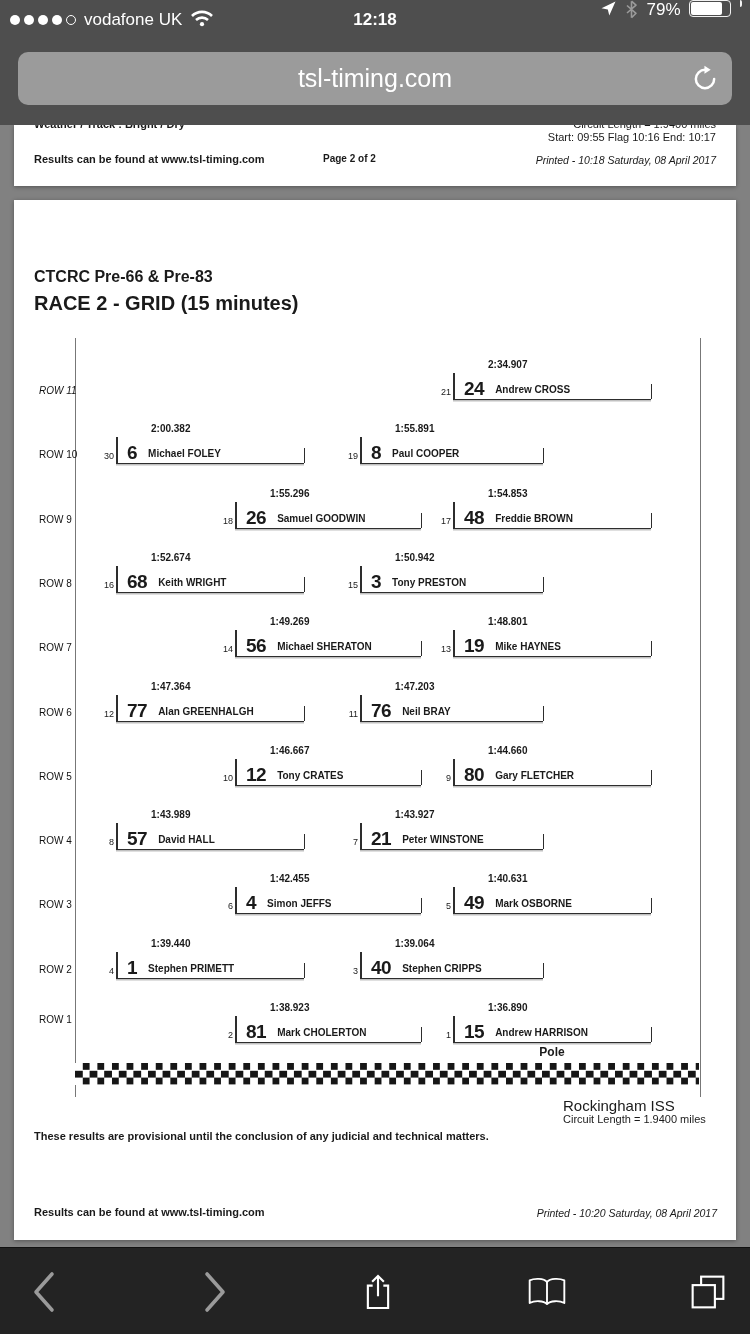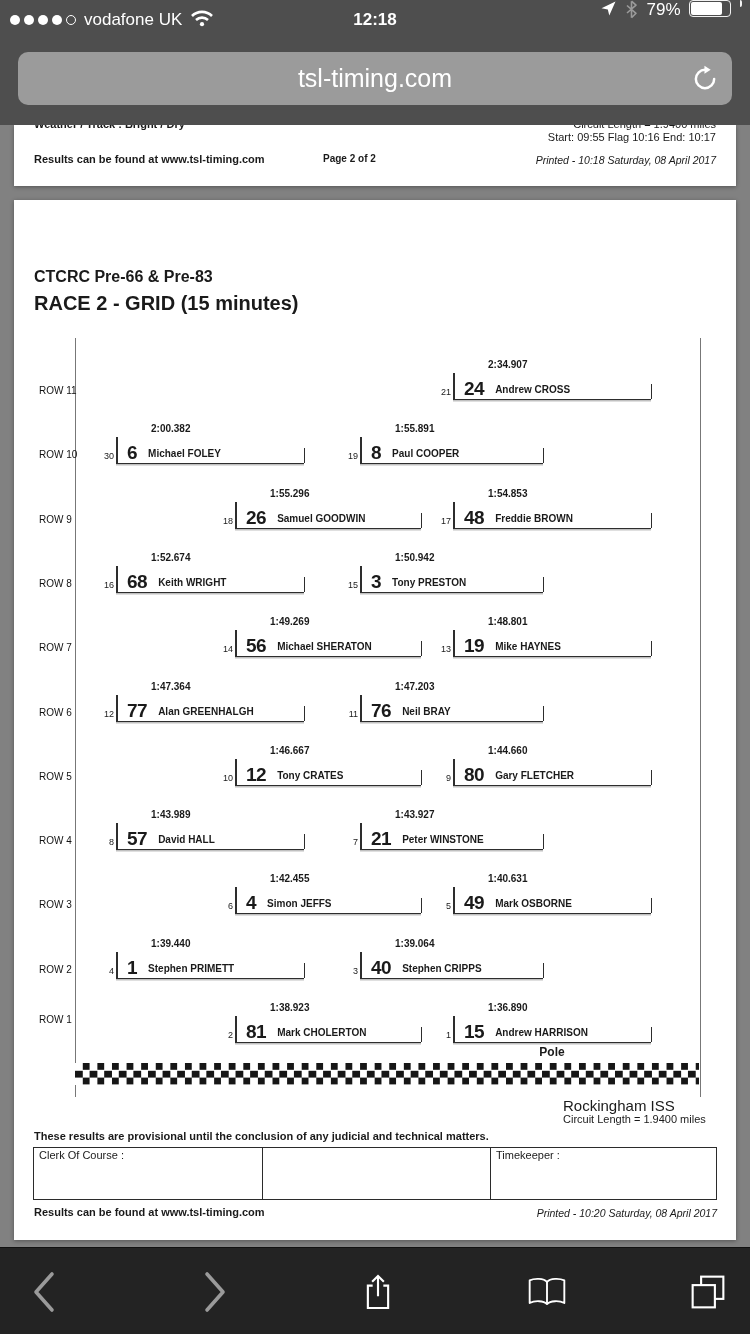--- a/index.html
+++ b/index.html
@@ -130,21 +130,21 @@
 </div>
 
 <div class="page page2">
   <div class="doc-series">CTCRC Pre-66 &amp; Pre-83</div>
   <div class="doc-title">RACE 2 - GRID (15 minutes)</div>
 
   <div class="grid-section">
     <div class="grid-frame"></div>
     <div class="pole-label">Pole</div>
     <div class="checker-strip"></div>
-  <div class="row-label" style="top: 47px;">ROW 11</div>
+  <div class="row-label" style="top: 47px; font-style: italic;">ROW 11</div>
       <div class="slot" style="left: 439px; top: 35px; width: 198px;">
         <div class="slot-time">2:34.907</div>
         <div class="slot-pos">21</div>
         <div class="slot-car">24</div>
         <div class="slot-driver">Andrew CROSS</div>
       </div>
       <div class="row-label" style="top: 111.3px;">ROW 10</div>
       <div class="slot" style="left: 102px; top: 99.3px; width: 188px;">
         <div class="slot-time">2:00.382</div>
         <div class="slot-pos">30</div>
@@ -272,25 +272,20 @@
         <div class="slot-time">1:36.890</div>
         <div class="slot-pos">1</div>
         <div class="slot-car">15</div>
         <div class="slot-driver">Andrew HARRISON</div>
       </div>
     </div>
 
   <div class="f-venue">Rockingham ISS</div>
   <div class="f-circuit">Circuit Length = 1.9400 miles</div>
   <div class="f-provisional">These results are provisional until the conclusion of any judicial and technical matters.</div>
-  <div class="officials">
-    <div class="cell">Clerk Of Course :</div>
-    <div class="cell"></div>
-    <div class="cell">Timekeeper :</div>
-  </div>
   <div class="f-results">Results can be found at www.tsl-timing.com</div>
   <div class="f-printed">Printed - 10:20 Saturday, 08 April 2017</div>
 </div>
 
 <div class="toolbar">
   <div class="tb-btn" style="left:44px">
     <svg width="26" height="42" viewBox="0 0 26 42">
         <path d="M21 3 L5 21 L21 39" stroke="#9a9a9a" stroke-width="3.6" fill="none" stroke-linecap="round" stroke-linejoin="round"></path>
       </svg>
   </div>

